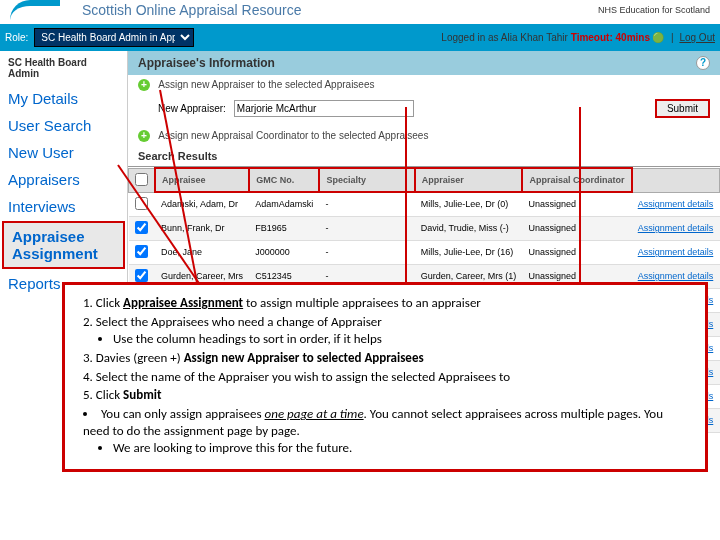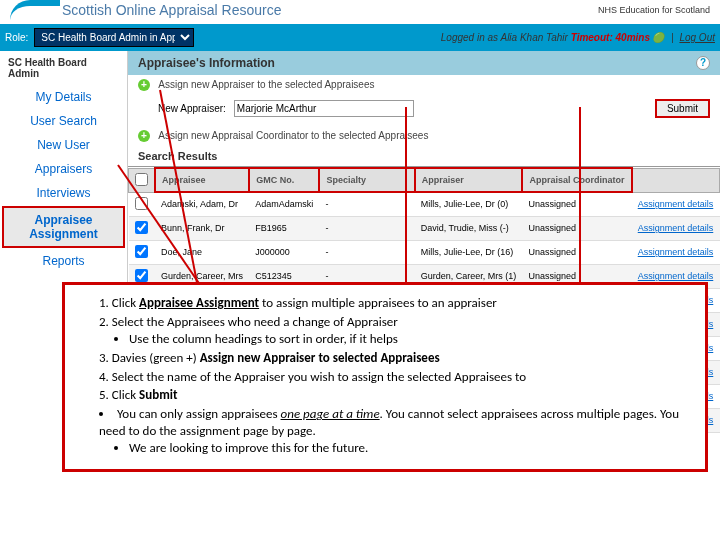--- a/index.html
+++ b/index.html
@@ -1,33 +1,33 @@
 <!DOCTYPE html>
 <html><head>
 <meta charset="utf-8">
 <style>
   * { box-sizing: border-box; margin: 0; padding: 0; }
   body { font-family: Arial, sans-serif; font-size: 10px; background: #fff; width: 720px; height: 540px; overflow: hidden; position: relative; }
   
   .header { display: flex; align-items: center; padding: 0 10px 4px; }
   .logo-swoosh { width: 50px; height: 20px; border-top: 6px solid #0099cc; border-radius: 30px 0 0 0; }
-  .title-text { color: #4a7aa8; font-size: 14px; margin-left: 2px; text-align: right; }
+  .title-text { color: #4a7aa8; font-size: 14px; margin-left: 22px; text-align: right; }
   .nhs-logo { margin-left: auto; font-size: 9px; color: #333; text-align: center; }
   
   .role-bar { background: #0099cc; color: #fff; padding: 4px 5px; display: flex; align-items: center; font-size: 10px; }
   .role-select { background: #003366; color: #fff; border: 1px solid #000; font-size: 10px; padding: 2px; width: 160px; margin-left: 6px; }
-  .role-bar .right { margin-left: auto; color: #333; font-style: italic; }
+  .role-bar .right { margin-left: auto; color: #333; }
   .role-bar .timeout { color: #c00; font-weight: bold; }
   .role-bar .divider { color: #333; margin: 0 3px; }
   .logout { color: #333; text-decoration: underline; cursor: pointer; }
   
   .main { display: flex; }
   .sidebar { width: 128px; border-right: 1px solid #ccc; }
   .sidebar-title { font-weight: bold; font-size: 10px; padding: 6px 8px; color: #333; }
-  .sidebar-item { padding: 5px 8px; font-size: 12px; color: #0066cc; cursor: pointer; text-align: center; }
+  .sidebar-item { padding: 5px 8px; font-size: 15px; color: #0066cc; cursor: pointer; }
   .sidebar-item.highlight { border: 2px solid #c00; font-weight: bold; margin: 1px 2px; background: #e8e8e8; }
   
   .content { flex: 1; }
   .page-title { background: #99ccdd; padding: 5px 10px; font-weight: bold; font-size: 12px; color: #333; }
   .help-icon { float: right; background: #fff; border: 1px solid #999; border-radius: 50%; width: 14px; height: 14px; text-align: center; line-height: 12px; font-size: 10px; color: #0099cc; }
   
   .section { padding: 4px 10px; }
   .plus-icon { display: inline-block; background: #6c3; color: #fff; width: 12px; height: 12px; text-align: center; line-height: 12px; border-radius: 50%; font-weight: bold; margin-right: 6px; font-size: 10px; }
   .section-label { font-weight: normal; font-size: 10px; color: #444; }
   
@@ -39,21 +39,21 @@
   .search-header { font-weight: bold; font-size: 11px; padding: 4px 10px; border-bottom: 1px solid #999; color: #333; }
   
   .table { width: 100%; border-collapse: collapse; font-size: 9px; }
   .table th { background: #e0e0e0; padding: 4px 6px; text-align: left; border: 1px solid #aaa; color: #555; font-weight: bold; }
   .table th.col-highlight { border: 2px solid #c00; }
   .table td { padding: 4px 6px; border-bottom: 1px solid #ddd; }
   .table tr.alt td { background: #f4f4f4; }
   .details-link { color: #0066cc; text-decoration: underline; cursor: pointer; text-align: left; }
   
   .instruction-overlay { position: absolute; left: 62px; top: 282px; width: 646px; background: #fff; border: 3px solid #c00; padding: 10px 14px; font-family: Calibri, Geneva, sans-serif; font-size: 13px; line-height: 1.3; z-index: 10; }
-  .instruction-overlay ol { list-style-position: inside; padding-left: 4px; margin-left: 16px; }
+  .instruction-overlay ol { list-style-position: inside; padding-left: 4px; }
   .instruction-overlay li { margin-bottom: 2px; }
   .instruction-overlay .sub { list-style: disc; margin-left: 30px; }
   .underline { text-decoration: underline; }
   .italic-u { font-style: italic; text-decoration: underline; }
   
   .svg-lines { position: absolute; top: 0; left: 0; width: 720px; height: 540px; pointer-events: none; z-index: 5; }
 </style>
 </head>
 <body>
 

